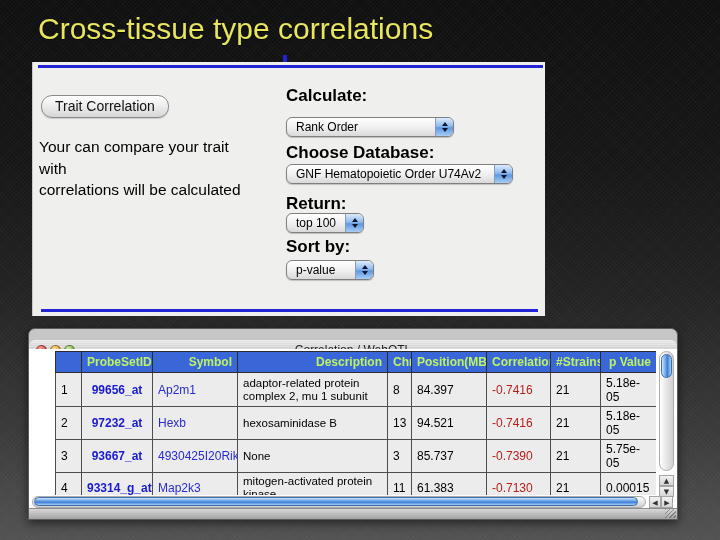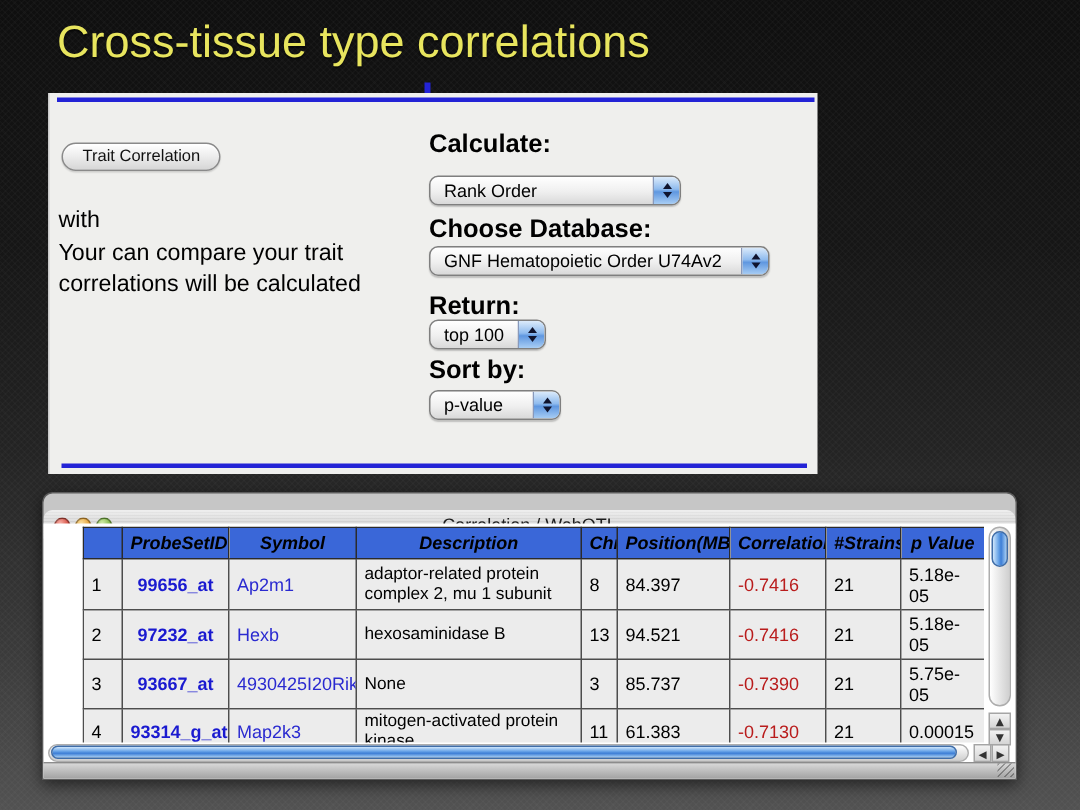--- a/index.html
+++ b/index.html
@@ -31,21 +31,21 @@
   .hline.top { left: 5px; right: 2px; top: 3px; }
   .hline.bottom { left: 8px; right: 7px; bottom: 4px; }
 
   .mac-button {
     position: absolute; left: 8px; top: 33px;
     padding: 2px 13px 3px; border-radius: 11px;
     border: 1px solid #8a8a8a;
     background: linear-gradient(180deg, #ffffff, #eeeeee 45%, #d6d6d6);
     box-shadow: inset 0 1px 0 #fff, 0 1px 1px rgba(0,0,0,0.15);
     font-family: "Liberation Sans", sans-serif;
-    font-size: 11px; color: #111; cursor: default;
+    font-size: 14px; color: #111; cursor: default;
   }
 
   .form-desc { position: absolute; left: 6px; top: 74px; width: 250px;
     font-size: 15.5px; line-height: 21.5px; color: #000; }
 
   .fields { position: absolute; left: 253px; top: 0; width: 255px; height: 185px; }
   .field-label { position: absolute; left: 0; font-size: 17px; font-weight: bold; color: #000; }
   .fl0 { top: 24px; } .fl1 { top: 81px; } .fl2 { top: 132px; } .fl3 { top: 175px; }
 
   .mac-select {
@@ -95,23 +95,23 @@
   .win-title {
     position: absolute; left: 0; right: 0; top: 3px; text-align: center;
     font-size: 12px; color: #1d1d1d;
   }
 
   .win-content { position: absolute; left: 0; right: 0; top: 20px; bottom: 0; background: #fff; }
 
   .table-wrap { position: absolute; left: 26px; top: 2px; width: 601px; height: 144px; overflow: hidden; }
   table.results { border-collapse: collapse; table-layout: fixed; width: 601px; }
   .results th {
-    background: #3a67d8; color: #000000; font-size: 12px; font-weight: bold;
-    text-align: center; padding: 3px 5px; border: 1px solid #2b2b2b; height: 20px;
-    overflow: hidden; white-space: nowrap; font-style: italic;
+    background: #3a67d8; color: #bef264; font-size: 12px; font-weight: bold;
+    text-align: right; padding: 3px 5px; border: 1px solid #2b2b2b; height: 20px;
+    overflow: hidden; white-space: nowrap;
   }
   .results td {
     background: #ececec; font-size: 12px; color: #000;
     padding: 2px 5px; border: 1px solid #4d4d4d; overflow: hidden;
   }
   .r1 td { height: 34px; } .r2 td { height: 25px; } .r3 td { height: 25px; }
   .r4 td { height: 30px; }
   td.c-probe { font-weight: bold; color: #1a1ad0; text-align: center; }
   td.c-sym { color: #2a2ad0; }
   td.c-corr { color: #b91c1c; }
@@ -167,22 +167,22 @@
 
   <div class="blue-tick"></div>
 
   <div class="form-panel">
     <div class="hline top"></div>
     <div class="hline bottom"></div>
 
     <button class="mac-button">Trait Correlation</button>
 
     <div class="form-desc">
+      <div>Your can compare your trait</div>
       <div>with</div>
-      <div>Your can compare your trait</div>
       <div>correlations will be calculated</div>
     </div>
 
     <div class="fields">
       <div class="field-label fl0">Calculate:</div>
       <div class="mac-select sel0">
         <span>Rank Order</span>
         <span class="stepper">
             <i class="tri-up"></i>
             <i class="tri-down"></i>

